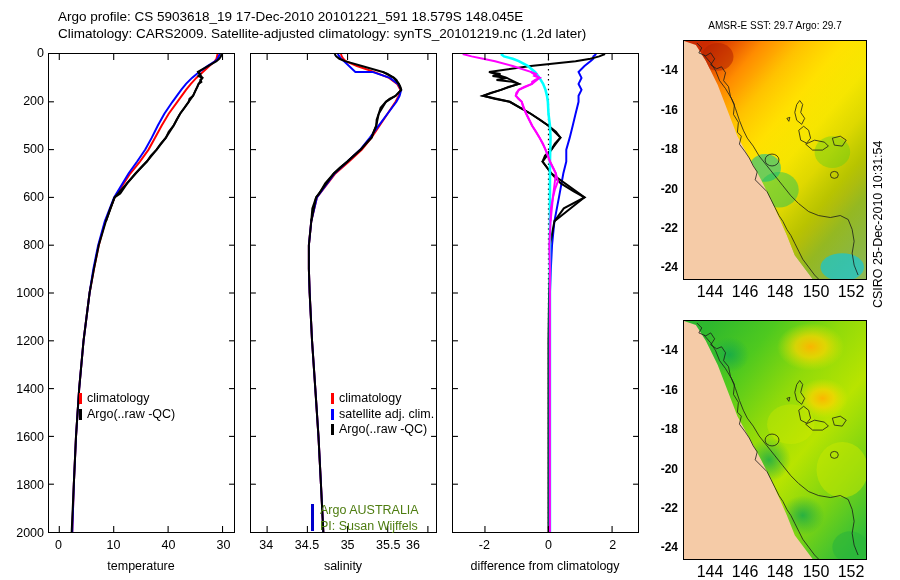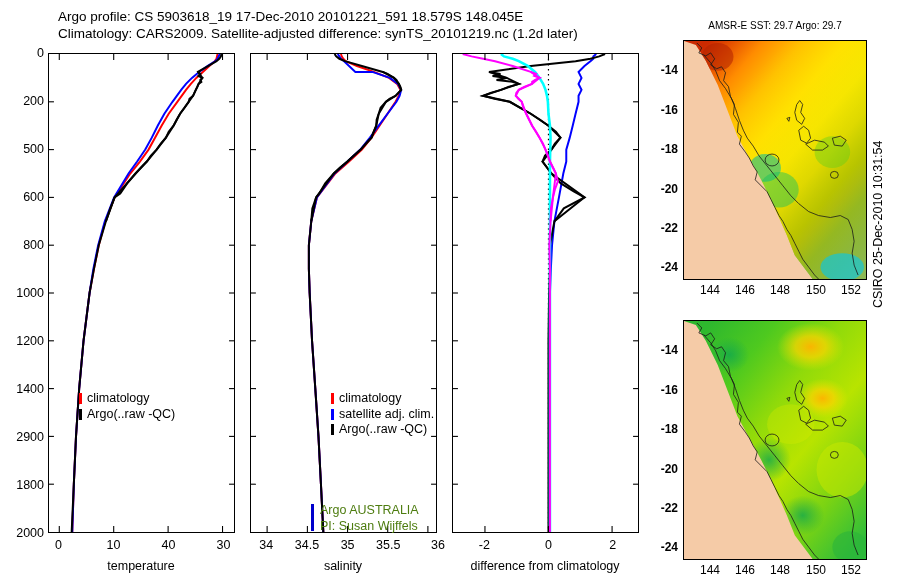--- a/index.html
+++ b/index.html
@@ -32,35 +32,35 @@
   #credit{position:absolute;left:320px;top:503px;font-size:12.5px;
      line-height:15.5px;color:#4d7c0f;white-space:nowrap;}
   #credit .cbar{position:absolute;left:-9px;top:1px;width:3px;height:27px;background:#0000cc;}
 
   
   .maptitle{position:absolute;font-size:10px;text-align:right;transform:translateX(-50%);white-space:nowrap;}
   .mapbox{position:absolute;box-sizing:border-box;border:1.2px solid #000;overflow:hidden;background:#f5cba7;}
   #map-sst{left:683px;top:40px;width:184px;height:240px;}
   #map-sla{left:683px;top:320px;width:184px;height:240px;}
   .mapsvg{position:absolute;left:0;top:0;width:100%;height:100%;display:block;}
-  .mlab-x{position:absolute;font-size:12px;text-align:center;transform:translateX(-50%);}
+  .mlab-x{position:absolute;font-size:16px;text-align:center;transform:translateX(-50%);}
   .mlab-y{position:absolute;font-size:12px;text-align:right;transform:translateY(-50%);font-weight:bold;}
   #stamp{position:absolute;left:871px;top:290px;width:18px;height:270px;
      font-size:12.5px;white-space:nowrap;transform-origin:left top;
      transform:rotate(-90deg) translateX(-100%);}
   #stamp span{display:block;}
   .tk{stroke:#000;stroke-width:1.1;}
 </style>
 </head>
 <body>
 
 <div class="fig">
 
   <div id="figure-title"><span>Argo profile: CS 5903618_19 17-Dec-2010 20101221_591 18.579S 148.045E</span>
-<span>Climatology: CARS2009. Satellite-adjusted difference: synTS_20101219.nc (1.2d later)</span></div>
+<span>Climatology: CARS2009. Satellite-adjusted climatology: synTS_20101219.nc (1.2d later)</span></div>
 
   <div class="panel" id="panel-temperature">
     <svg class="plotsvg" viewBox="0 0 187 480" preserveAspectRatio="none">
       <g>
         <polyline fill="none" stroke="#ff0000" stroke-width="2" points="170.4,0 169.8,2.4 169.3,4.8 167.6,7.2 162.1,12 155.5,18 148.9,24 143.4,30 138.5,36 134.1,42 129.7,48 121.0,60 113.8,72 107.2,84 100.6,96 91.9,108 82.1,120 66.3,144 56.9,168 50.3,192 45.4,216 41.0,240 34.9,288 30.5,336 27.3,384 25.1,432 23.5,480"></polyline>
         <polyline fill="none" stroke="#0000ff" stroke-width="2" points="172.6,0 171.5,2.4 170.4,4.8 168.2,7.2 160.5,12 151.7,18 144.5,24 138.5,30 133.6,36 129.2,42 124.8,48 116.6,60 109.9,72 103.9,84 97.3,96 89.1,108 80.4,120 65.8,144 56.4,168 49.7,192 44.8,216 41.0,240 34.9,288 30.5,336 27.3,384 25.1,432 23.5,480"></polyline>
         <polyline fill="none" stroke="#000000" stroke-width="2" points="174.3,0 173.8,2.4 172.1,4.8 169.3,7.2 161.1,12 150.6,18 155.0,24 151.2,30 148.4,36 145.6,42 141.2,48 132.5,60 125.9,72 118.2,84 108.8,96 98.9,108 87.5,120 66.3,144 57.5,168 50.3,192 45.4,216 41.0,240 34.9,288 30.5,336 27.3,384 25.1,432 22.9,480"></polyline>
       </g>
 
       <polyline fill="none" stroke="#000000" stroke-width="2" points="150.6,18 153.0,20 151.0,22 155.0,24 153.0,26 154.0,28 151.2,30 150.0,33 148.4,36 147.0,39 145.6,42 142.0,45 141.2,48 137.0,54 132.5,60 129.0,66 125.9,72 121.0,78 118.2,84 113.0,90 108.8,96 103.0,102 98.9,108 93.0,114 87.5,120 79.0,130 72.0,140 66.3,144 62.0,155 57.5,168"></polyline>
@@ -109,21 +109,21 @@
 
   <div>
     <div class="ylab" style="left:14px;top:53px;width:30px">0</div>
     <div class="ylab" style="left:14px;top:101px;width:30px">200</div>
     <div class="ylab" style="left:14px;top:149px;width:30px">500</div>
     <div class="ylab" style="left:14px;top:197px;width:30px">600</div>
     <div class="ylab" style="left:14px;top:245px;width:30px">800</div>
     <div class="ylab" style="left:8px;top:293px;width:36px">1000</div>
     <div class="ylab" style="left:8px;top:341px;width:36px">1200</div>
     <div class="ylab" style="left:8px;top:389px;width:36px">1400</div>
-    <div class="ylab" style="left:8px;top:437px;width:36px">2900</div>
+    <div class="ylab" style="left:8px;top:437px;width:36px">1600</div>
     <div class="ylab" style="left:8px;top:485px;width:36px">1800</div>
     <div class="ylab" style="left:8px;top:533px;width:36px">2000</div>
   </div>
 
   <div class="xlab" style="left:58.4px;top:538px">0</div>
   <div class="xlab" style="left:113.4px;top:538px">10</div>
   <div class="xlab" style="left:168.4px;top:538px">40</div>
   <div class="xlab" style="left:223.4px;top:538px">30</div>
   <div class="axtitle" style="left:141px;top:559px">temperature</div>
 
@@ -186,21 +186,21 @@
   <div id="credit">
     <span class="cbar"></span>
     <span>Argo AUSTRALIA</span><br>
     <span>PI: Susan Wijffels</span>
   </div>
 
   <div class="xlab" style="left:266.3px;top:538px">34</div>
   <div class="xlab" style="left:307px;top:538px">34.5</div>
   <div class="xlab" style="left:347.6px;top:538px">35</div>
   <div class="xlab" style="left:388.2px;top:538px">35.5</div>
-  <div class="xlab" style="left:438px;top:538px">36</div>
+  <div class="xlab" style="left:413px;top:538px">36</div>
   <div class="axtitle" style="left:343px;top:559px">salinity</div>
 
   <div class="panel" id="panel-difference">
     <svg class="plotsvg" viewBox="0 0 187 480" preserveAspectRatio="none">
       <line x1="96.5" y1="0" x2="96.5" y2="480" stroke="#000" stroke-width="1.2" stroke-dasharray="1.5,3.5"></line>
       <g>
         <polyline fill="none" stroke="#0000ff" stroke-width="2" points="144.8,0 141.8,2.4 141.8,4.8 138.9,7.2 132.9,12 126.9,18 129.9,24 126.9,30 129.9,36 126.9,42 126.9,48 123.9,60 121.0,72 118.0,84 114.5,96 114.5,108 111.5,120 107.1,144 102.5,168 100.1,192 98.9,216 98.0,240 97.7,288 97.4,336 97.1,384 97.1,432 97.1,480"></polyline>
         <polyline fill="none" stroke="#000000" stroke-width="2" points="153.7,0 147.8,2.4 138.9,4.8 123.9,7.2 78.6,12 36.4,18 54.4,24 66.5,30 48.5,36 30.4,42 57.4,48 78.6,60 96.5,72 108.6,84 99.5,96 90.5,108 99.5,120 132.9,144 102.5,168 98.0,192 98.0,216 97.1,240 96.5,288 96.5,336 96.5,384 96.5,432 96.5,480"></polyline>
         <polyline fill="none" stroke="#000000" stroke-width="2" points="36.4,18 48.0,20 40.0,22 54.4,24 44.0,26 60.0,28 66.5,30 56.0,33 48.5,36 38.0,39 30.4,42 42.0,45 57.4,48 68.0,54 78.6,60 88.0,66 96.5,72 104.0,78 108.6,84 103.0,90 99.5,96 93.0,102 90.5,108 95.0,114 99.5,120 109.0,130 122.0,138 132.9,144 112.0,155 102.5,168"></polyline>
         <polyline fill="none" stroke="#00ffff" stroke-width="2.6" points="48.5,0 51.5,2.4 60.4,4.8 66.5,7.2 75.5,12 82.9,18 87.5,24 91.1,30 93.5,36 95.0,42 95.9,48 96.5,60 98.0,72 98.6,84 98.3,96 98.0,108 98.0,120 98.0,144 98.0,168 98.0,192 98.0,216 98.0,240 98.0,288 98.0,336 98.0,384 98.0,432 98.0,480"></polyline>

